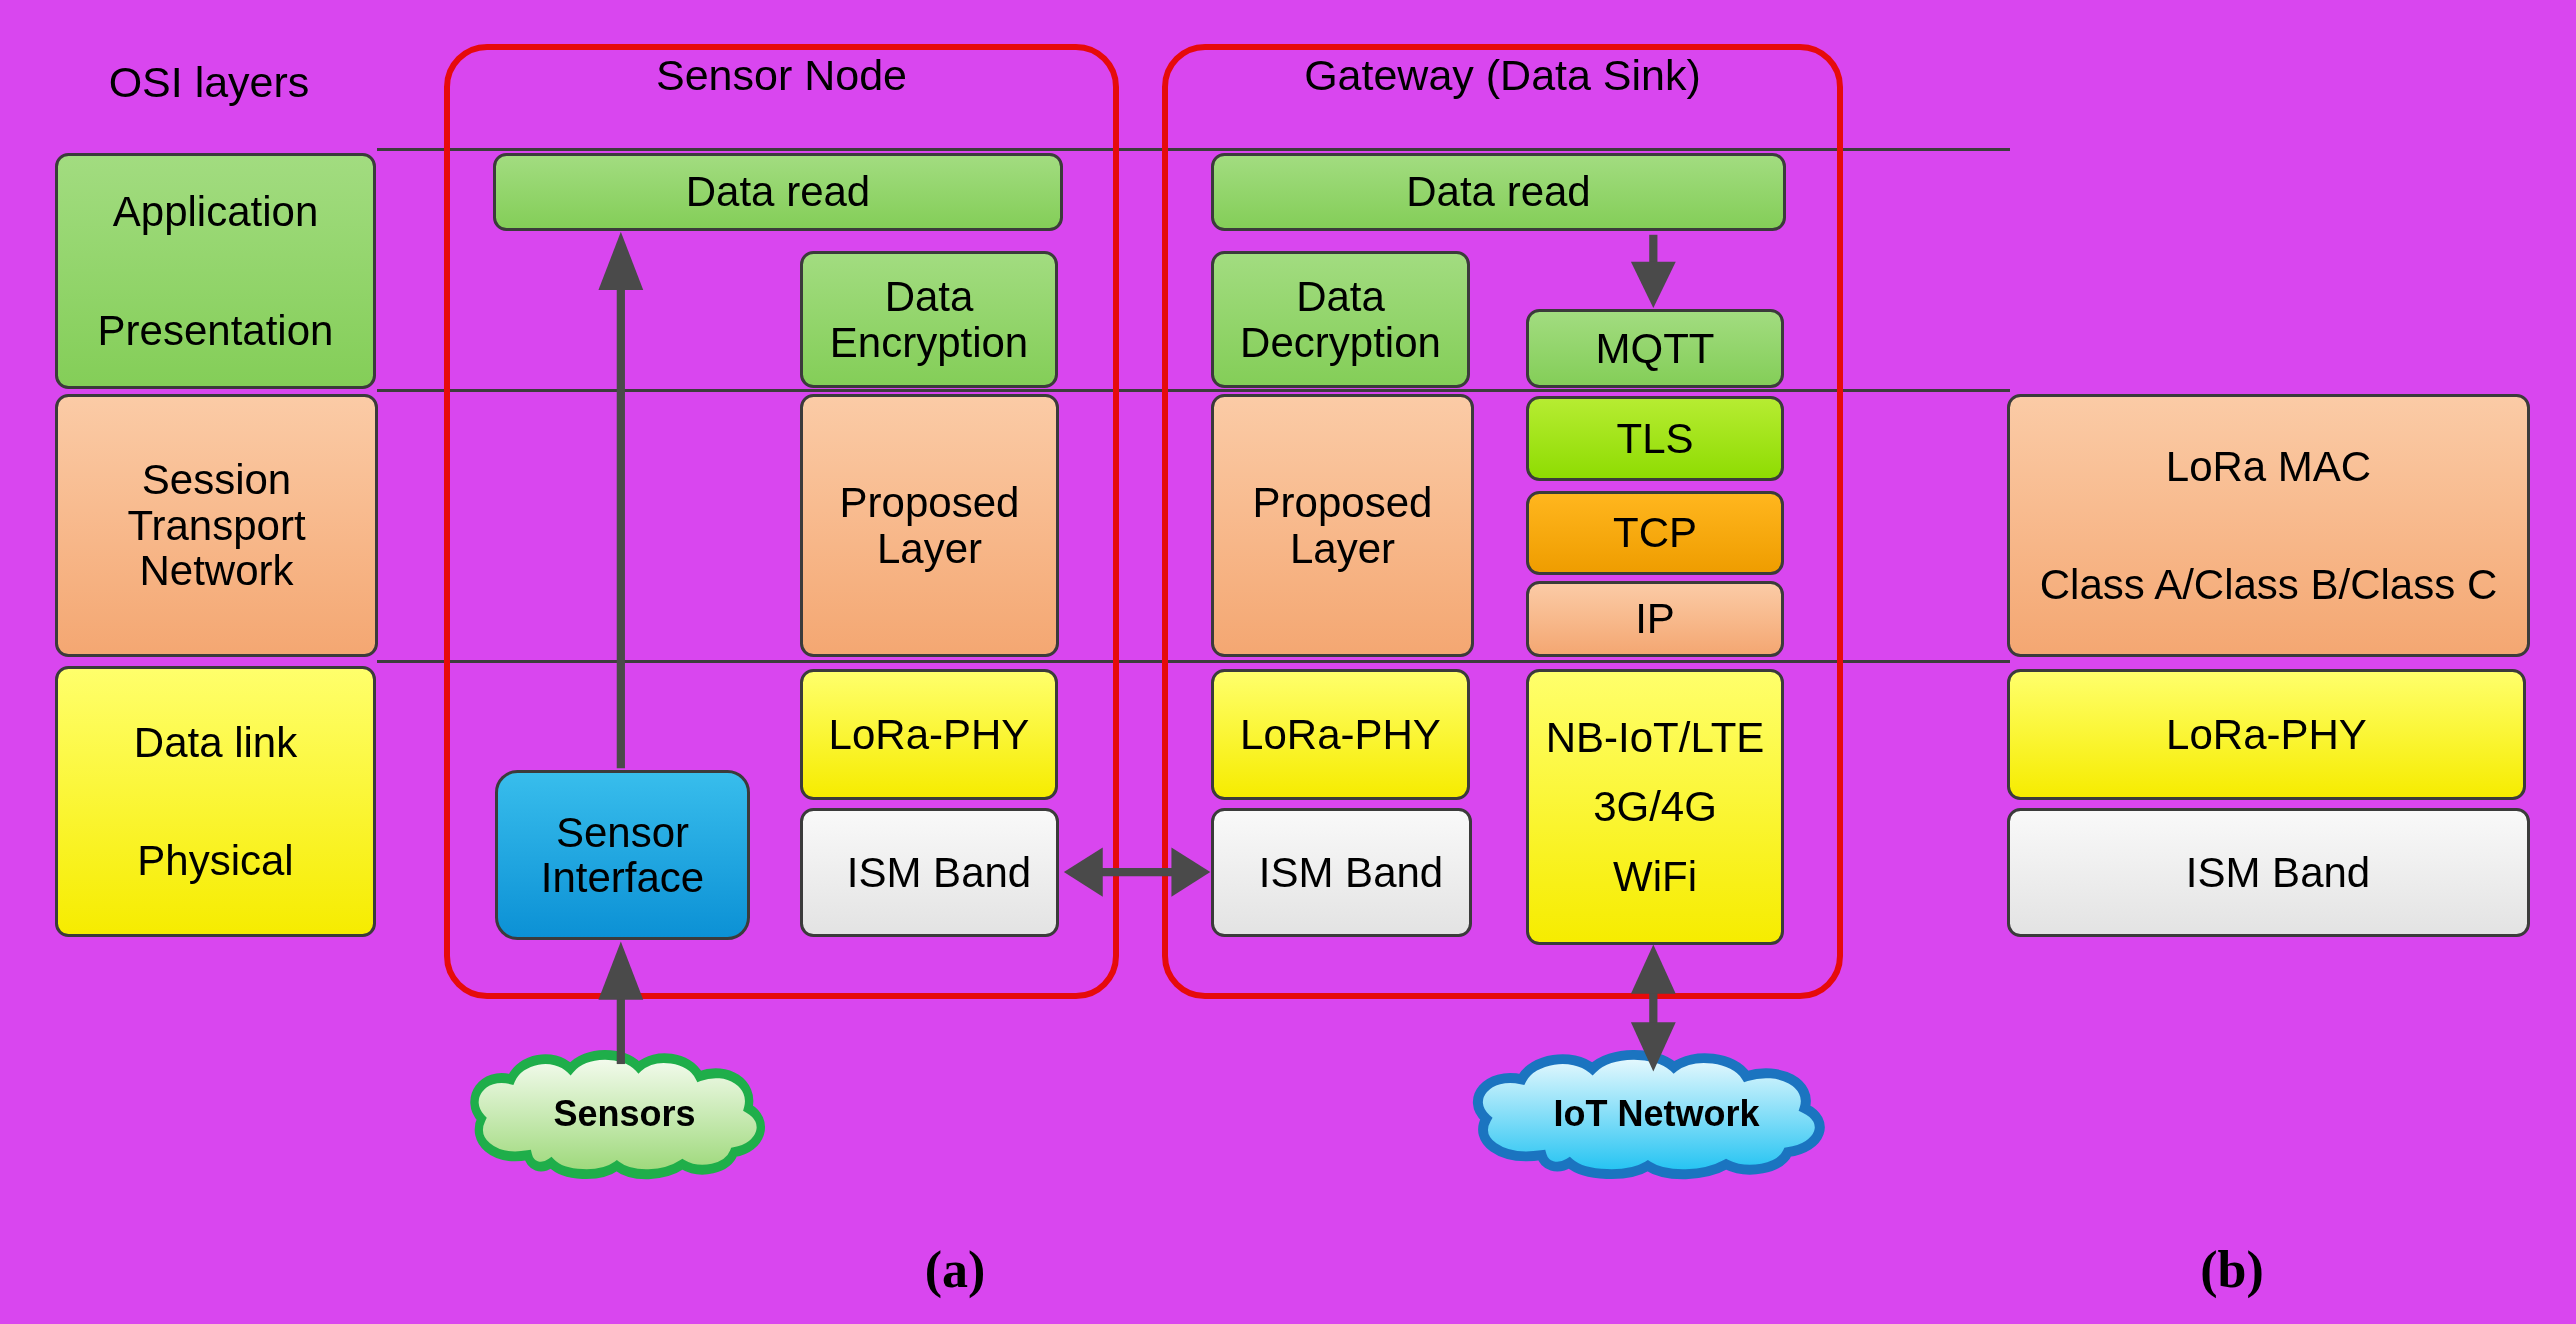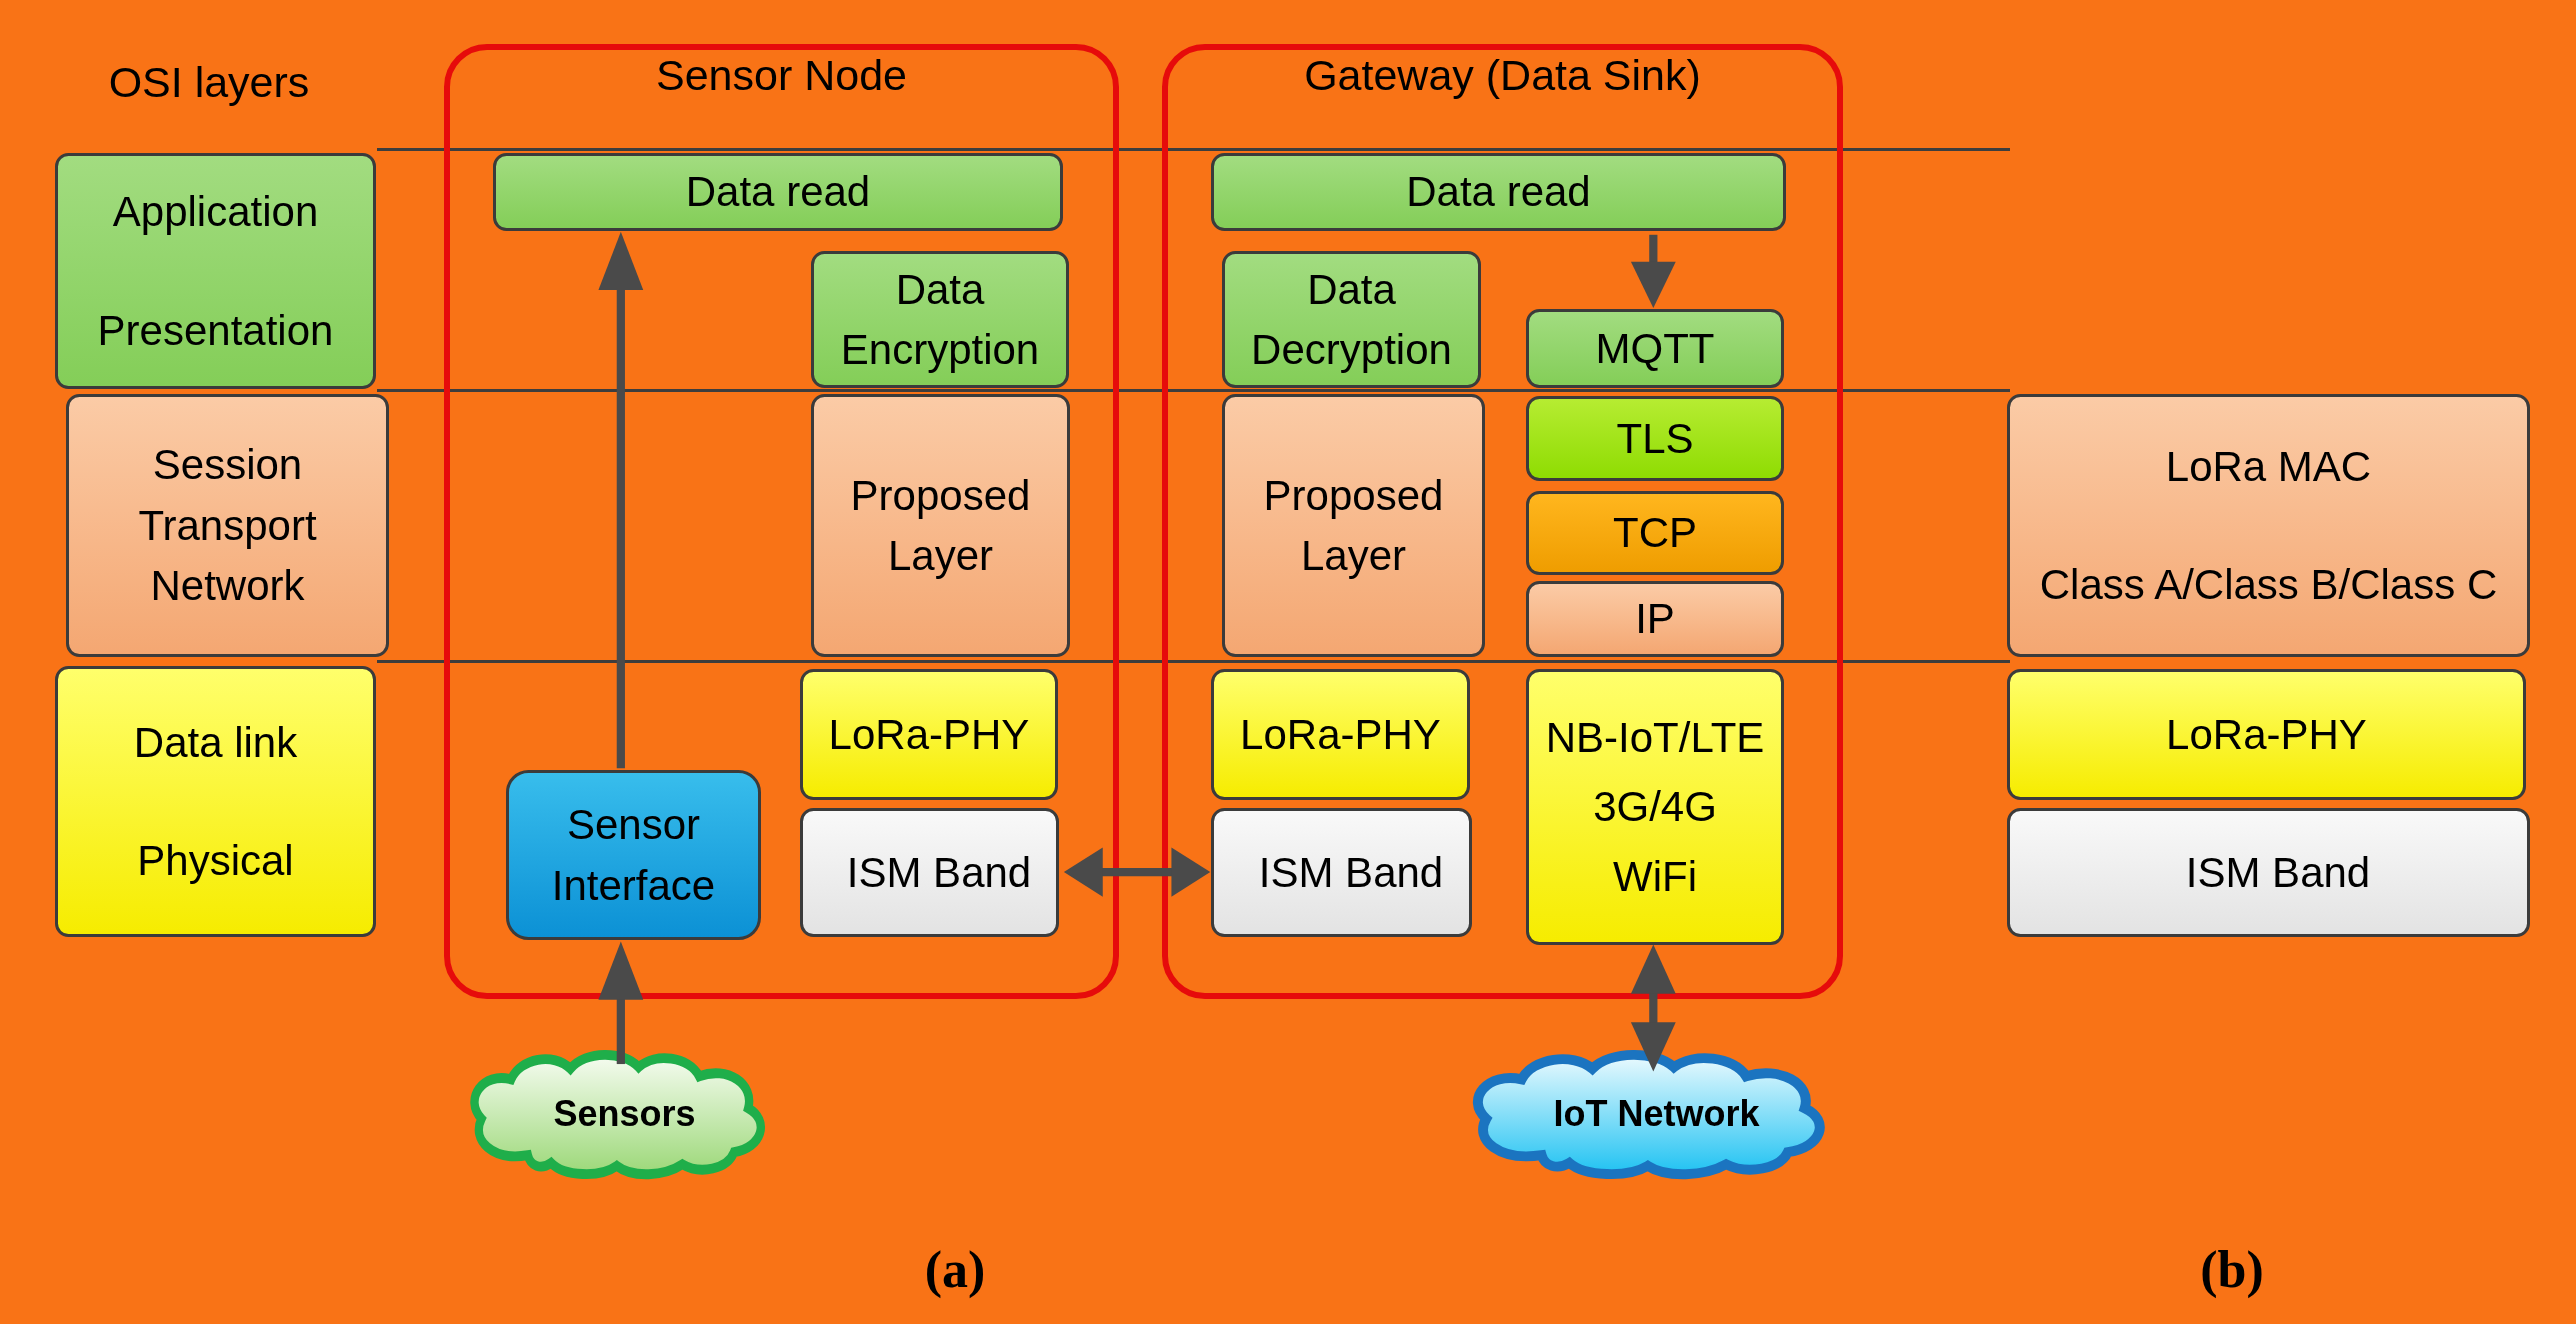--- a/index.html
+++ b/index.html
@@ -1,31 +1,31 @@
 <!DOCTYPE html>
 <html style="--red-frame: #E60B0B; --rule: #3D3D3D; --edge: #3B3B3B; --arrow: #4A4A4A; --green-top: #A2DC80; --green-bot: #84CE58; --orange-top: #FBCBA6; --orange-bot: #F4A772; --yellow-top: #FFFF6B; --yellow-bot: #F6EC00; --gray-top: #F9F9F9; --gray-bot: #E3E3E3; --blue-top: #38BDEC; --blue-bot: #0C91D5; --lime-top: #B6EC32; --lime-bot: #8FDC02; --amber-top: #FFB61E; --amber-bot: #EF9D00; --cloudgreen-border: #1FAE4A; --cloudgreen-top: #F6FCF1; --cloudgreen-bot: #9CD878; --cloudblue-border: #1B74C0; --cloudblue-top: #EBFAFE; --cloudblue-bot: #1FC2F2;font-size:12px"><head>
 <meta charset="utf-8">
 <style>
   html,body{margin:0;padding:0;background:#fff;}
-  .canvas{position:relative;width:2576px;height:1325px;background:#f97316;overflow:hidden;
+  .canvas{position:relative;width:2576px;height:1325px;background:#d946ef;overflow:hidden;
           font-family:"Liberation Sans","DejaVu Sans",sans-serif;color:#000;}
   .rule{position:absolute;left:377px;width:1633px;height:3px;background:var(--rule);z-index:1;}
   .bx{position:absolute;box-sizing:border-box;border:3px solid var(--edge);border-radius:13.4px;
       display:flex;flex-direction:column;align-items:center;justify-content:center;
       text-align:center;font-size:42px;line-height:1.08;z-index:3;}
   .green{background:linear-gradient(180deg,var(--green-top),var(--green-bot));}
   .orange{background:linear-gradient(180deg,var(--orange-top),var(--orange-bot));}
   .yellow{background:linear-gradient(180deg,var(--yellow-top),var(--yellow-bot));}
   .gray{background:linear-gradient(180deg,var(--gray-top),var(--gray-bot));padding-left:19px;}
   .blue{background:linear-gradient(180deg,var(--blue-top),var(--blue-bot));border-radius:22.4px;}
   .lime{background:linear-gradient(180deg,var(--lime-top),var(--lime-bot));}
   .amber{background:linear-gradient(180deg,var(--amber-top),var(--amber-bot));}
   .gap-lg{row-gap:73px;}
   .gap-md{row-gap:24px;text-align:center;}
-  .gap-sm{row-gap:15px;margin-left:11px;}
+  .gap-sm{row-gap:0;}
   .frame{position:absolute;box-sizing:border-box;border:6.7px solid var(--red-frame);
          border-radius:43px;z-index:4;background:transparent;}
   .grouptitle{position:absolute;z-index:4;display:flex;align-items:center;justify-content:center;
               font-size:43px;}
   .pagetitle{position:absolute;z-index:3;display:flex;align-items:center;justify-content:center;
              font-size:43px;}
   .caption{position:absolute;z-index:3;width:164px;text-align:center;font-size:52px;font-weight:bold;
            font-family:"Liberation Serif","DejaVu Serif",serif;}
   svg.overlay{position:absolute;left:0;top:0;z-index:6;pointer-events:none;overflow:visible;}
   svg.cloud{position:absolute;z-index:2;overflow:visible;}

